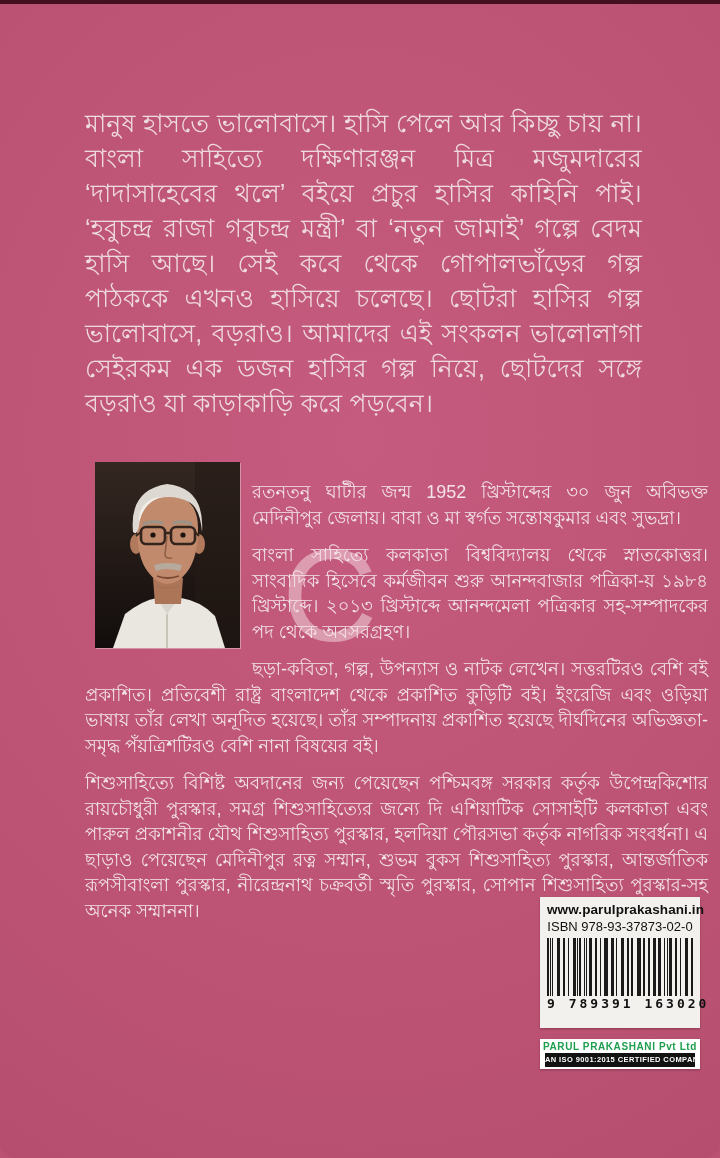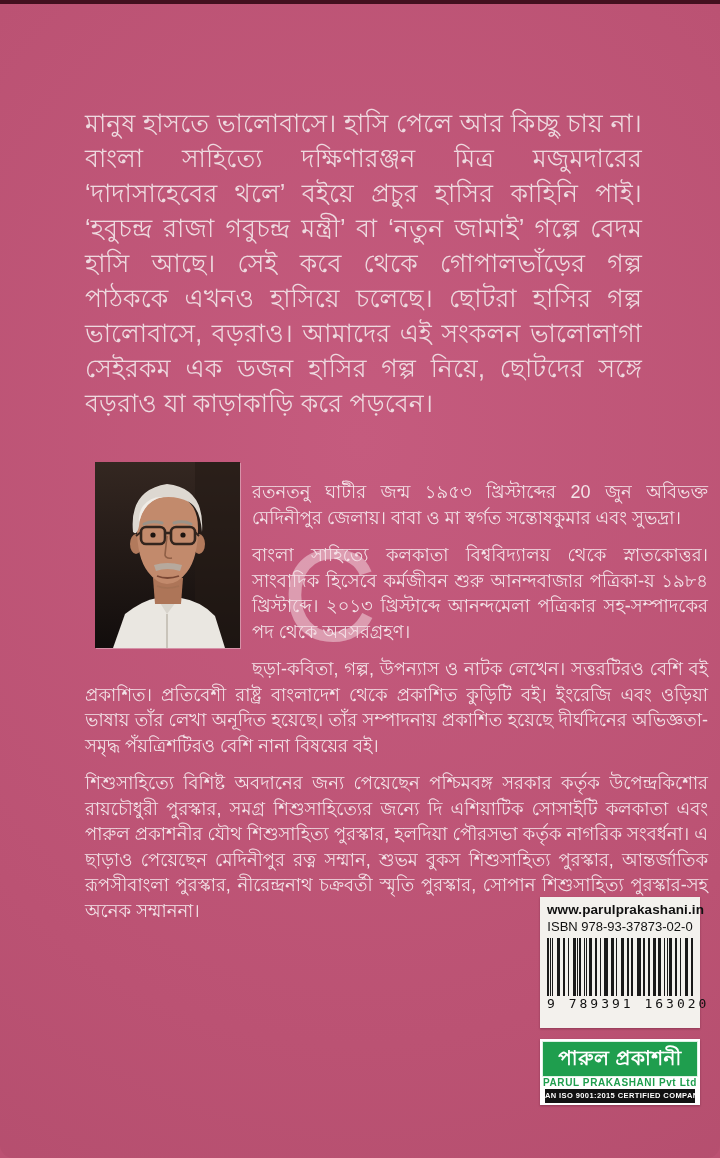--- a/index.html
+++ b/index.html
@@ -54,21 +54,21 @@
   .bars{
     height:58px;margin-top:4px;position:relative;
     background:
       repeating-linear-gradient(90deg,#1a1a1a 0 2px,transparent 2px 5px,#1a1a1a 5px 6px,transparent 6px 10px,#1a1a1a 10px 13px,transparent 13px 16px),
       repeating-linear-gradient(90deg,transparent 0 3px,#1a1a1a 3px 4px,transparent 4px 9px);
     background-color:#f3f1ed;
   }
   .digits{
     font-family:"DejaVu Sans Mono",monospace;
     font-size:13px;letter-spacing:3px;margin-top:0px;
-    background:#f3f1ed;white-space:nowrap;
+    background:#f3f1ed;white-space:nowrap;font-weight:bold;
   }
   
   .publisher{
     position:absolute;left:540px;top:1039px;width:160px;
     background:#ffffff;box-sizing:border-box;padding:2px 2px 1px;
     box-shadow:0 1px 2px rgba(60,10,30,.35);
   }
   .green-box{
     background:#1f9e4e;height:36px;
     display:flex;align-items:center;justify-content:center;
@@ -134,34 +134,33 @@
 
         <path d="M72 74 L70 93 Q71 97 77 96" stroke="#8f5f46" stroke-width="1.6" fill="none"></path>
 
         <path d="M59 103 Q72 99 87 103 L85 109 Q72 105 61 109 Z" fill="#b6a99d"></path>
 
         <path d="M62 114 Q72 118 84 114" stroke="#7a4734" stroke-width="1.8" fill="none"></path>
 
         <path d="M62 124 Q72 128 84 124" stroke="#a06f52" stroke-width="1.4" fill="none" opacity="0.7"></path>
       </svg>
     </div>
-    <p class="first">রতনতনু ঘাটীর জন্ম ১৯৫৩ খ্রিস্টাব্দের 20 জুন অবিভক্ত মেদিনীপুর জেলায়। বাবা ও মা স্বর্গত সন্তোষকুমার এবং সুভদ্রা।</p>
+    <p class="first">রতনতনু ঘাটীর জন্ম 1952 খ্রিস্টাব্দের ৩০ জুন অবিভক্ত মেদিনীপুর জেলায়। বাবা ও মা স্বর্গত সন্তোষকুমার এবং সুভদ্রা।</p>
     <p><span>বাংলা সাহিত্যে কলকাতা বিশ্ববিদ্যালয় থেকে স্নাতকোত্তর। সাংবাদিক হিসেবে কর্মজীবন শুরু </span><span class="it">আনন্দবাজার পত্রিকা</span><span>-য় ১৯৮৪ খ্রিস্টাব্দে। ২০১৩ খ্রিস্টাব্দে </span><span class="it">আনন্দমেলা</span><span> পত্রিকার সহ-সম্পাদকের পদ থেকে অবসরগ্রহণ।</span></p>
     <p>ছড়া-কবিতা, গল্প, উপন্যাস ও নাটক লেখেন। সত্তরটিরও বেশি বই প্রকাশিত। প্রতিবেশী রাষ্ট্র বাংলাদেশ থেকে প্রকাশিত কুড়িটি বই। ইংরেজি এবং ওড়িয়া ভাষায় তাঁর লেখা অনূদিত হয়েছে। তাঁর সম্পাদনায় প্রকাশিত হয়েছে দীর্ঘদিনের অভিজ্ঞতা-সমৃদ্ধ পঁয়ত্রিশটিরও বেশি নানা বিষয়ের বই।</p>
     <p>শিশুসাহিত্যে বিশিষ্ট অবদানের জন্য পেয়েছেন পশ্চিমবঙ্গ সরকার কর্তৃক উপেন্দ্রকিশোর রায়চৌধুরী পুরস্কার, সমগ্র শিশুসাহিত্যের জন্যে দি এশিয়াটিক সোসাইটি কলকাতা এবং পারুল প্রকাশনীর যৌথ শিশুসাহিত্য পুরস্কার, হলদিয়া পৌরসভা কর্তৃক নাগরিক সংবর্ধনা। এ ছাড়াও পেয়েছেন মেদিনীপুর রত্ন সম্মান, শুভম বুকস শিশুসাহিত্য পুরস্কার, আন্তর্জাতিক রূপসীবাংলা পুরস্কার, নীরেন্দ্রনাথ চক্রবর্তী স্মৃতি পুরস্কার, সোপান শিশুসাহিত্য পুরস্কার-সহ অনেক সম্মাননা।</p>
   </div>
 
   <div class="watermark">C</div>
 
   <div class="barcode-panel">
     <div class="site">www.parulprakashani.in</div>
     <div class="isbn">ISBN 978-93-37873-02-0</div>
     <div class="bars"></div>
     <div class="digits">9 789391 163020</div>
   </div>
 
   <div class="publisher">
-    <div class="green-box">পারুল প্রকাশনী</div>
     <div class="latin">PARUL PRAKASHANI Pvt Ltd</div>
     <div class="iso-strip">AN ISO 9001:2015 CERTIFIED COMPANY</div>
   </div>
 
 </div>
 
 </body></html>

